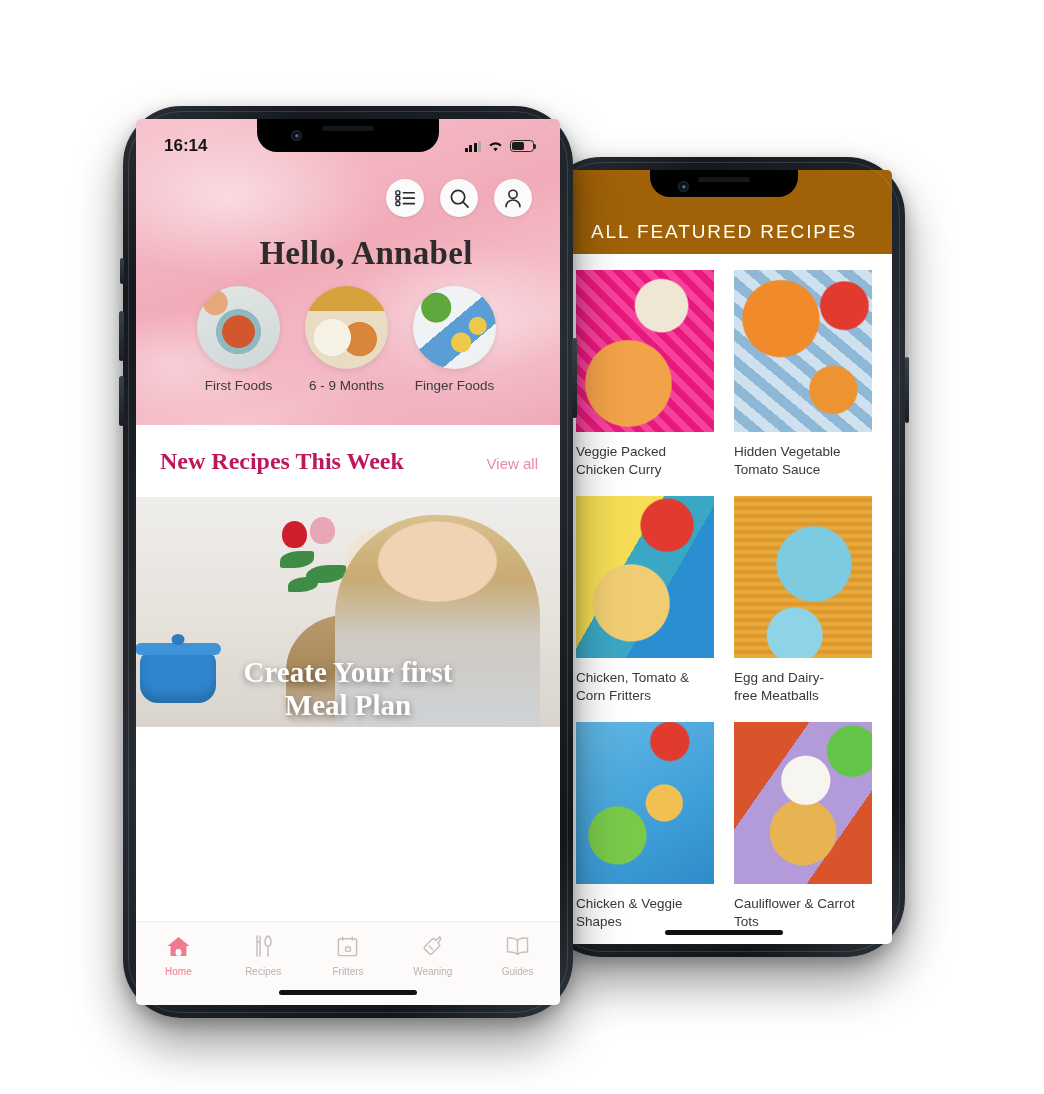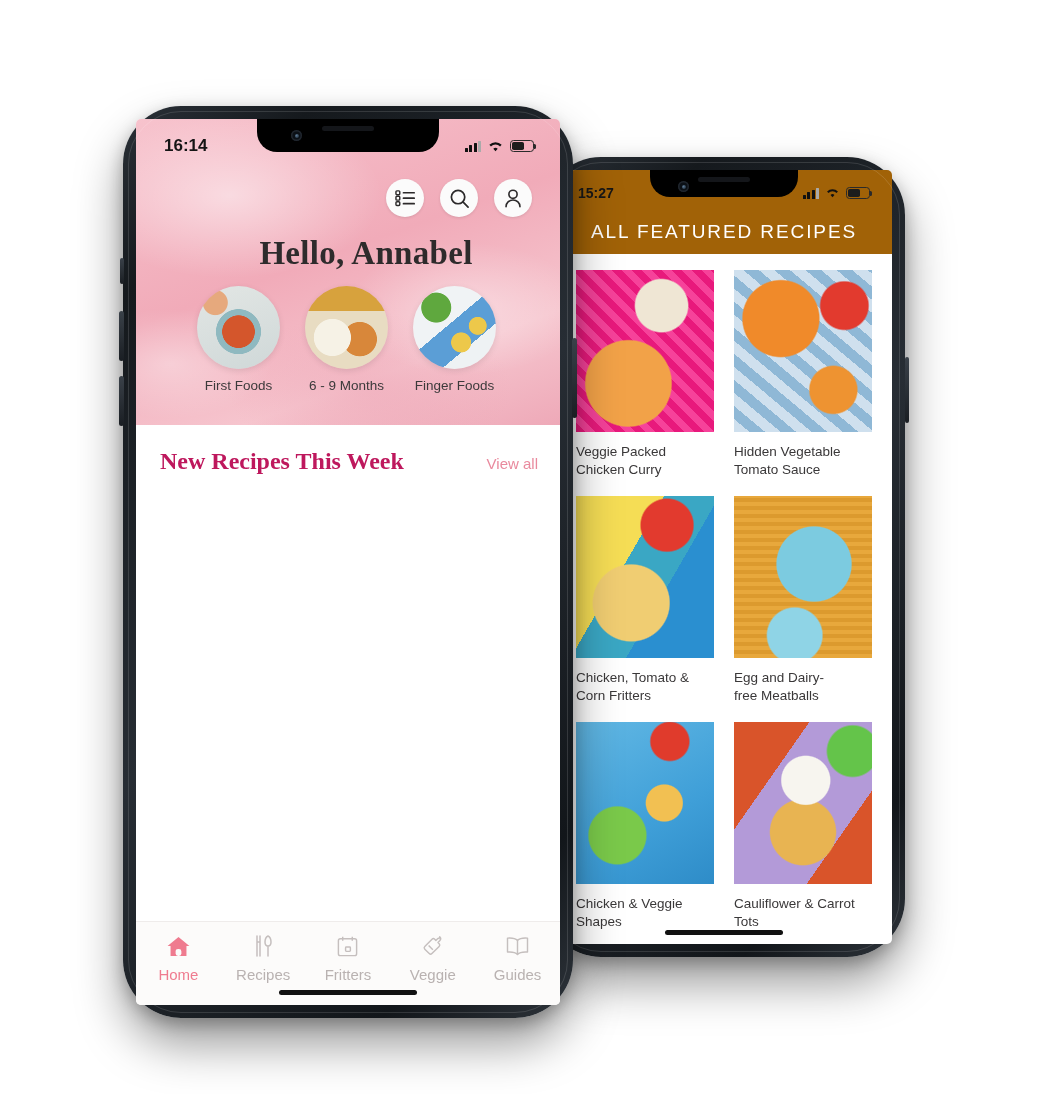--- a/index.html
+++ b/index.html
@@ -147,21 +147,21 @@
     color:#fff; text-shadow:0 2px 7px rgba(0,0,0,.42); line-height:1.12;
   }
 
   .tabbar{
     position:absolute; left:0; right:0; bottom:0; height:84px; z-index:25;
     background:#fcfbfa; border-top:1px solid #efeceb;
     display:flex; align-items:flex-start; padding-top:11px;
   }
   .tab{ flex:1; text-align:center; }
   .tab .ti{ height:26px; display:flex; align-items:center; justify-content:center; }
-  .tab .tl{ margin-top:7px; font-size:15px; color:#b9b2b1; }
+  .tab .tl{ margin-top:7px; font-size:10px; color:#b9b2b1; }
   .tab.active .tl{ color:#ef7b8f; }
   .home-ind{ position:absolute; left:50%; transform:translateX(-50%); bottom:10px;
              width:138px; height:5px; border-radius:3px; background:#111; z-index:26; }
 
   
   .featured{ width:100%; height:100%; background:#fff; display:flex; flex-direction:column; }
   .feat-head{
     padding-top:40px; height:84px; background:#a16207;
     display:flex; align-items:center; justify-content:center;
   }
@@ -183,37 +183,20 @@
     <div class="btn-side btn-vdn"></div>
     <div class="inner">
 
       <div class="notch">
         <div class="speaker"></div>
         <div class="camera">
             <i></i>
           </div>
       </div>
 
-      <div class="statusbar">
-        <span>15:27</span>
-        <span class="sb-right">
-          <span class="bars">
-              <i></i>
-              <i></i>
-              <i></i>
-              <i></i>
-            </span>
-          <svg width="15" height="12" viewBox="0 0 16 12">
-            <path d="M8 10.4 5.9 8.2a3 3 0 0 1 4.2 0zM3.7 6a6.1 6.1 0 0 1 8.6 0l1.5-1.6a8.3 8.3 0 0 0-11.6 0z" fill="#111"></path>
-          </svg>
-          <span class="batt">
-              <i></i>
-            </span>
-        </span>
-      </div>
 
       <div class="featured">
         <div class="feat-head">
           <div class="feat-title">ALL FEATURED RECIPES</div>
         </div>
 
         <div class="grid">
 
           <div class="gcell">
             <div class="gimg" style="background:
@@ -373,20 +356,34 @@
 
           <div class="hero-foot"></div>
         </div>
 
         <div class="sec-head">
           <div class="sec-title">New Recipes This Week</div>
           <div class="view-all">View all</div>
         </div>
 
 
+        <div class="promo">
+          <div class="pot"></div>
+          <div class="roses">
+            <div class="bud" style="left:6px; top:6px; background:#cf1f2d;"></div>
+            <div class="bud" style="left:34px; top:2px; background:#e9a6b4;"></div>
+            <div class="leaf" style="left:4px; top:36px; width:34px; height:17px;"></div>
+            <div class="leaf" style="left:30px; top:50px; width:40px; height:18px;"></div>
+            <div class="leaf" style="left:12px; top:62px; width:30px; height:15px;"></div>
+          </div>
+          <div class="child"></div>
+          <div class="woman"></div>
+          <div class="ptitle" style="white-space: pre-line;">Create Your first
+Meal Plan</div>
+        </div>
 
         <div style="flex:1"></div>
       </div>
 
       <div class="tabbar">
         <div class="tab active">
           <div class="ti">
             <svg width="25" height="23" viewBox="0 0 26 24">
               <path d="M13 2 1.6 11.4h3.1V22h16.6V11.4h3.1z" fill="#ef7b8f"></path>
               <rect x="10" y="14.6" width="6" height="7.4" rx="2.6" fill="#fbfbfa"></rect>
@@ -413,21 +410,21 @@
           </div>
           <div class="tl">Fritters</div>
         </div>
         <div class="tab">
           <div class="ti">
             <svg width="25" height="24" viewBox="0 0 26 24" fill="none" stroke="#c5bfbe" stroke-width="1.5" stroke-linejoin="round">
               <path d="M20.5 2.4a3 3 0 0 1 0 4.2l-1.8 1.8 1.2 1.2a2 2 0 0 1 0 2.8l-7.5 7.5a2 2 0 0 1-2.8 0l-4.6-4.6a2 2 0 0 1 0-2.8l7.5-7.5a2 2 0 0 1 2.8 0l1.2 1.2 1.8-1.8a3 3 0 0 1 2.2-.8z"></path>
               <path d="M9 11.4l4.4 4.4"></path>
             </svg>
           </div>
-          <div class="tl">Veggie</div>
+          <div class="tl">Weaning</div>
         </div>
         <div class="tab">
           <div class="ti">
             <svg width="25" height="22" viewBox="0 0 26 22" fill="none" stroke="#c5bfbe" stroke-width="1.5" stroke-linejoin="round">
               <path d="M13 5.2C11 3.2 7.6 2.4 2.6 2.8v14.5c5-.4 8.4.4 10.4 2.4 2-2 5.4-2.8 10.4-2.4V2.8c-5-.4-8.4.4-10.4 2.4z"></path>
               <path d="M13 5.2v14.5"></path>
             </svg>
           </div>
           <div class="tl">Guides</div>
         </div>

